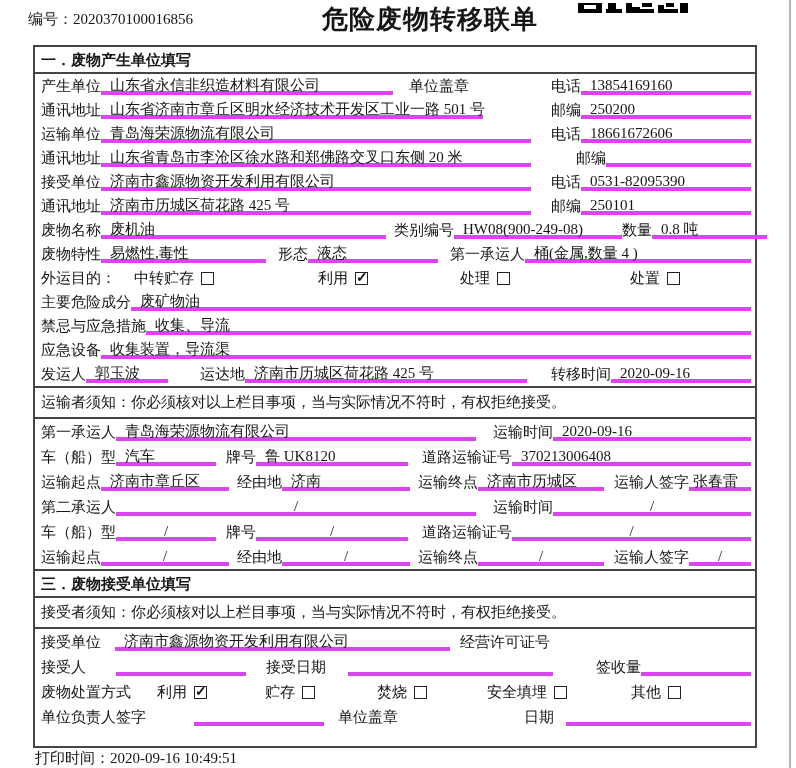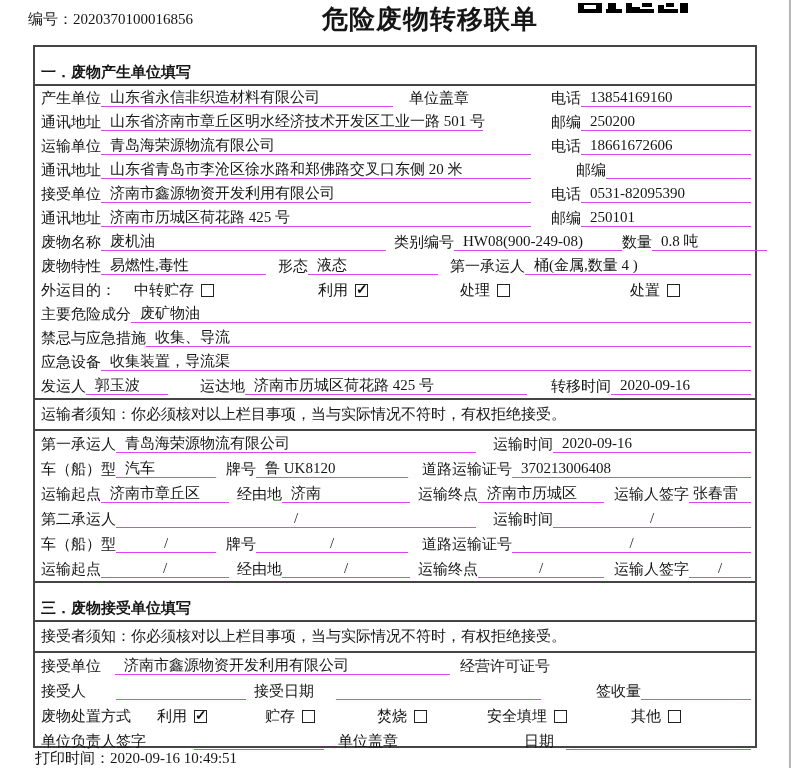--- a/index.html
+++ b/index.html
@@ -20,35 +20,35 @@
 
   .form-box {
     position: absolute; left: 33px; top: 45px;
     width: 724px; height: 703px;
     border: 2px solid #454545;
     background: #fff;
   }
   .section2, .section3 { border-top: 2px solid #454545; }
   .sec-h {
     font-weight: bold; font-size: 15px;
-    padding: 15px 6px 2px 6px; line-height: 20px;
+    padding: 3px 6px 2px 6px; line-height: 20px;
     border-bottom: 2px solid #454545;
   }
   .note {
     padding: 5px 6px 5px 6px; line-height: 19px;
     border-bottom: 2px solid #454545; white-space: nowrap;
   }
   .row {
     display: flex; align-items: flex-end;
     height: 24px; padding: 0 4px 3px 6px; white-space: nowrap;
   }
   .s23 .row { height: 25px; }
   .fl { line-height: 18px; flex: none; }
   .fv {
-    border-bottom: 1px solid #d946ef;
+    border-bottom: 4px solid #d946ef;
     line-height: 18px; height: 19px;
     padding-left: 9px; flex: none;
     overflow: visible; white-space: nowrap;
   }
   .ctr { text-align: center; padding-left: 0; }
   .mla { margin-left: auto; }
   .cb {
     width: 13px; height: 13px; border: 1px solid #222;
     display: inline-block; margin-left: 7px; margin-bottom: 2px;
     position: relative; flex: none; background: #fff;
@@ -254,21 +254,21 @@
 
     <div class="row">
       <span class="fl">接受单位</span>
       <span class="fv" style="width:335px;margin-left:14px">济南市鑫源物资开发利用有限公司</span>
       <span class="fl" style="margin-left:10px">经营许可证号</span>
     </div>
 
     <div class="row">
       <span class="fl">接受人</span>
       <span class="fv" style="width:130px;margin-left:30px"></span>
-      <span class="fl" style="margin-left:8px">接受日期</span>
+      <span class="fl" style="margin-left:20px">接受日期</span>
       <span class="fv" style="width:205px;margin-left:22px"></span>
       <span class="fl mla">签收量</span>
       <span class="fv" style="width:110px"></span>
     </div>
 
     <div class="row">
       <span class="fl">废物处置方式</span>
       <span class="fl" style="margin-left:26px">利用</span>
       <span class="cb checked"></span>
       <span class="fl" style="margin-left:58px">贮存</span>

